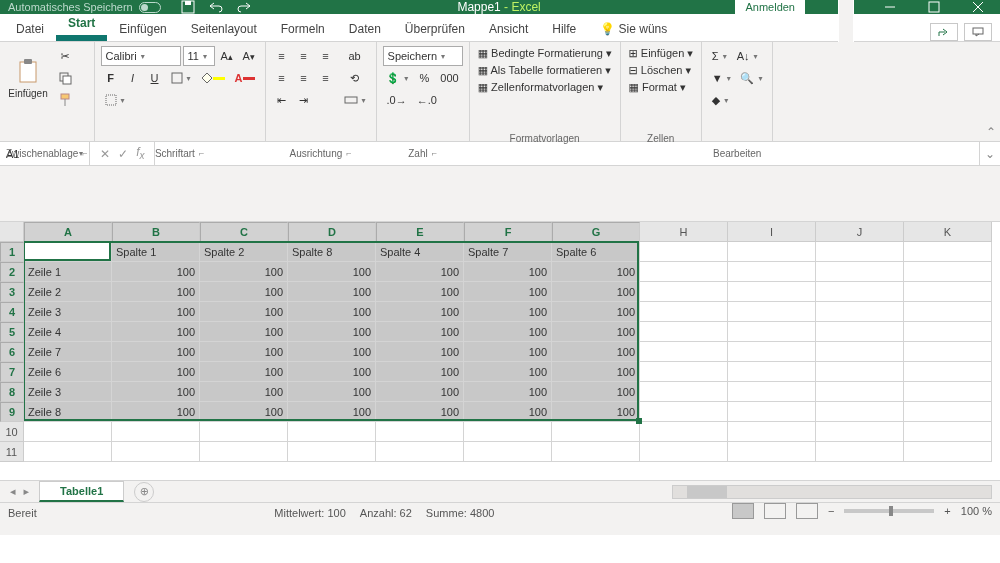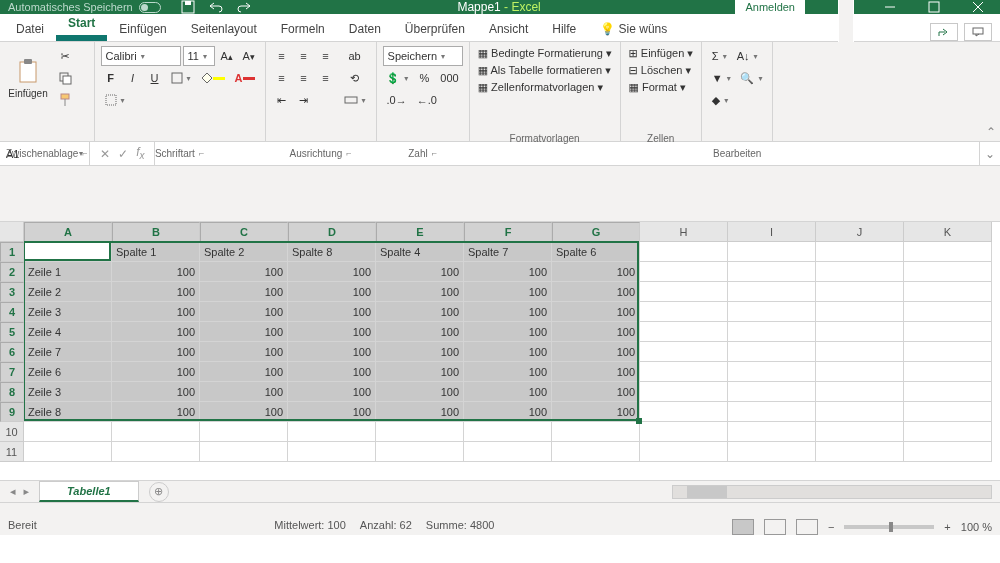--- a/index.html
+++ b/index.html
@@ -67,27 +67,27 @@
 .cell { width: 88px; height: 20px; border-right: 1px solid #d4d4d4; border-bottom: 1px solid #d4d4d4; padding: 0 4px; display: flex; align-items: center; font-size: 11px; }
 .cell.selrange { background: #c8c8c8; }
 .cell.right { justify-content: flex-end; }
 .sel-border { position: absolute; border: 2px solid #217346; pointer-events: none; }
 .sel-handle { position: absolute; width: 6px; height: 6px; background: #217346; }
 .active-cell { position: absolute; background: #fff; border: 2px solid #217346; pointer-events: none; }
 
 
 .sheetbar { height: 22px; display: flex; align-items: center; border-top: 1px solid #d4d4d4; background: #f3f2f1; font-size: 11px; }
 .sheet-nav { display: flex; gap: 8px; padding: 0 10px; color: #888; }
-.sheet-tab { background: #fff; border: 1px solid #ccc; border-bottom: 2px solid #217346; padding: 3px 27px; font-weight: 600; color: #217346; font-style: italic; }
+.sheet-tab { background: #fff; border: 1px solid #ccc; border-bottom: 2px solid #217346; padding: 3px 20px; font-weight: 600; color: #217346; }
 .sheet-add { width: 20px; height: 20px; border: 1px solid #ccc; border-radius: 50%; display: flex; align-items: center; justify-content: center; margin-left: 10px; cursor: pointer; color: #888; }
 .hscroll { flex: 1; margin: 0 8px; height: 14px; background: #e1dfdd; border: 1px solid #ccc; position: relative; max-width: 320px; margin-left: auto; }
 .hscroll-thumb { position: absolute; left: 14px; top: 0; bottom: 0; width: 40px; background: #c8c8c8; }
 
 
-.statusbar { height: 22px; background: #f3f2f1; border-top: 1px solid #d4d4d4; display: flex; align-items: flex-start; font-size: 11px; padding: 16px 8px; gap: 14px; color: #555; }
+.statusbar { height: 22px; background: #f3f2f1; border-top: 1px solid #d4d4d4; display: flex; align-items: flex-end; font-size: 11px; padding: 16px 8px; gap: 14px; color: #555; }
 .statusbar .right { margin-left: auto; display: flex; align-items: center; gap: 10px; }
 .viewbtn { width: 22px; height: 16px; border: 1px solid #999; cursor: pointer; }
 .viewbtn.active { background: #c8c8c8; }
 .zoom-slider { width: 90px; height: 4px; background: #c8c8c8; position: relative; }
 .zoom-slider::after { content: ''; position: absolute; left: 50%; top: -3px; width: 4px; height: 10px; background: #888; }
 
 svg { display: block; }
 </style>
 </head>
 <body>

